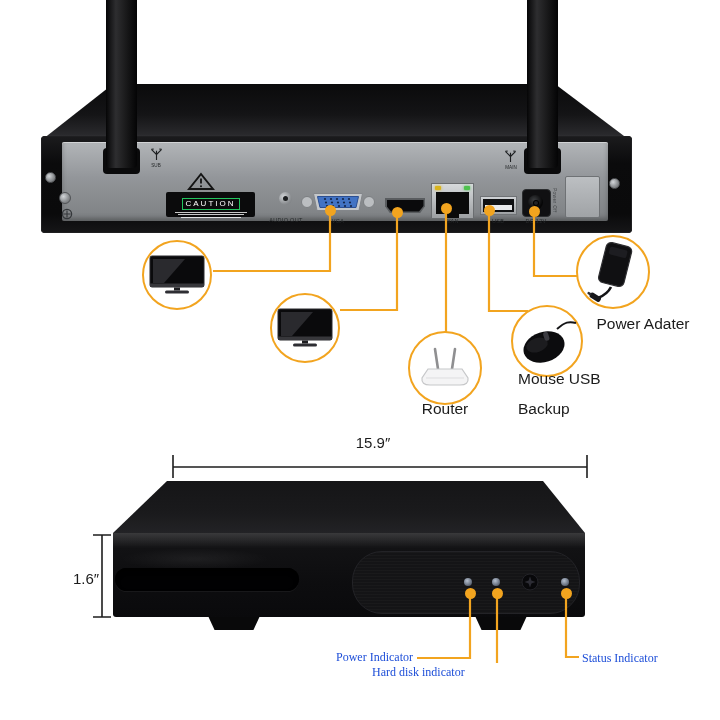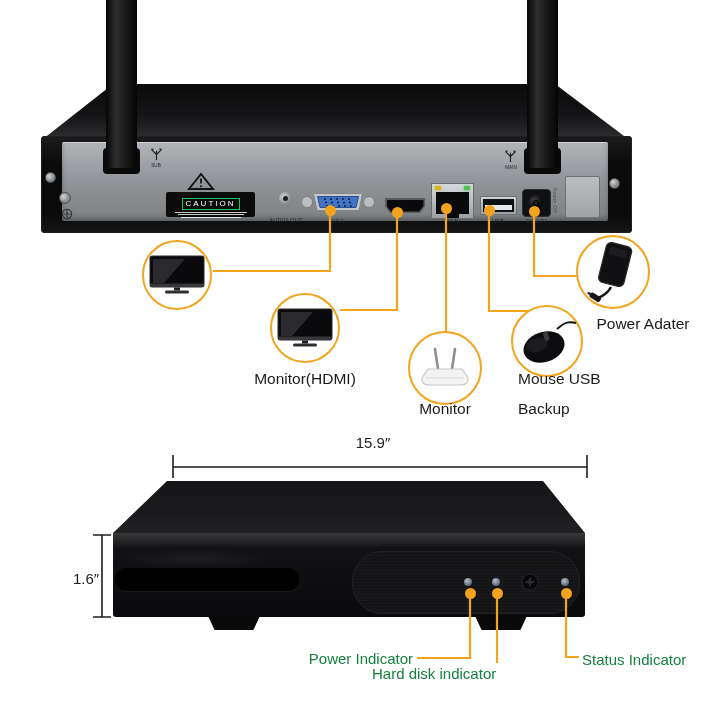--- a/index.html
+++ b/index.html
@@ -92,21 +92,21 @@
             background:#010102; box-shadow:inset 0 3px 4px #000, 0 1px 0 rgba(255,255,255,.05); }
   .front-panel{ left:352px; top:551px; width:228px; height:63px; z-index:12; border-radius:30px;
             background:#141416;
             background-image:repeating-linear-gradient(0deg, rgba(255,255,255,.022) 0 1px, rgba(0,0,0,0) 1px 3px);
             border:1px solid #232327; box-sizing:border-box; }
   .ledfront{ position:absolute; z-index:13; width:8px; height:8px; border-radius:50%;
             background:radial-gradient(circle at 40% 35%, #b6c0cf, #5d6675 70%); }
   .foot{ position:absolute; top:616px; width:54px; height:14px; z-index:10; background:#09090a;
             clip-path:polygon(2% 0,98% 0,86% 100%,14% 100%); }
   .dim-label{ position:absolute; z-index:50; font-size:15px; color:#1c1c1c; text-align:center; }
-  .ind-label{ position:absolute; z-index:50; font-size:15px; color:#15803d; }
+  .ind-label{ position:absolute; z-index:50; font-size:12px; color:#1d4ed8;font-family:Liberation Serif, serif; }
 
   svg{ display:block; }
   #overlay{ position:absolute; left:0; top:0; z-index:40; pointer-events:none; }
 </style>
 </head>
 <body>
 
 <div class="stage">
 
   <div class="back-top-face abs"></div>
@@ -265,22 +265,21 @@
         <rect x="21" y="7" width="18" height="8" rx="2" fill="#1d1d21"></rect>
       </g>
       <path d="M26 46 C23 52 18 55 13 57" fill="none" stroke="#141416" stroke-width="2.6"></path>
       <g transform="rotate(32 11 57)">
         <rect x="4" y="54" width="12" height="5.5" rx="2" fill="#17171a"></rect>
         <rect x="1" y="55.5" width="4" height="2.5" rx="1" fill="#2c2c30"></rect>
       </g>
     </svg>
   </div>
 
-  <div class="callout-label" style="left:230px; top:370px; width:150px; text-align:center;">Monitor(HDMI)</div>
-  <div class="callout-label" style="left:395px; top:400px; width:100px; text-align:center;">Monitor</div>
+  <div class="callout-label" style="left:395px; top:400px; width:100px; text-align:center;">Router</div>
   <div class="callout-label" style="left:578px; top:315px; width:130px; text-align:center;">Power Adater</div>
   <div class="callout-label" style="left:518px; top:370px; width:110px;">
     <div>Mouse USB</div>
     <div style="margin-top:12px;">Backup</div>
   </div>
 
   <div class="dim-label" style="left:333px; top:434px; width:80px;">15.9″</div>
   <div class="dim-label" style="left:65px; top:570px; width:42px;">1.6″</div>
 
   <div class="front-top-face abs"></div>

